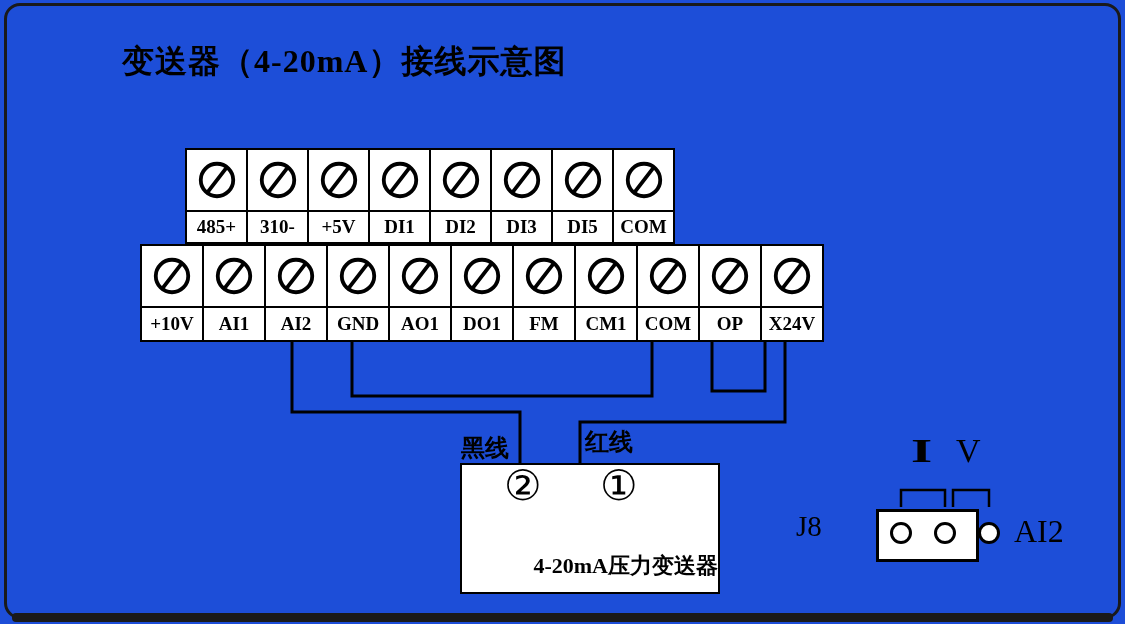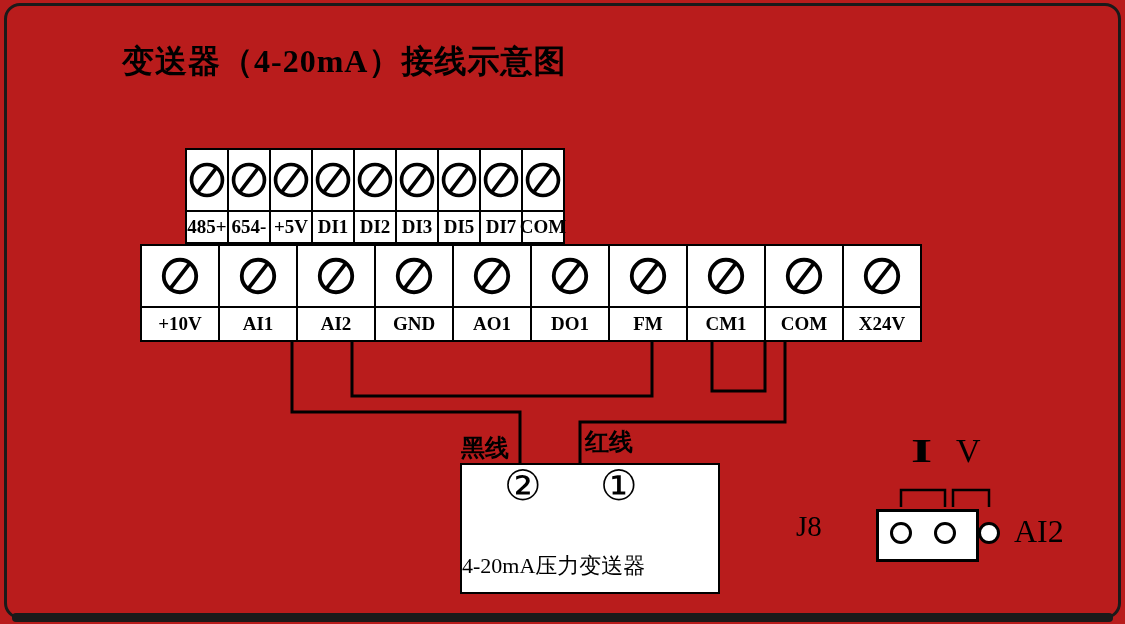--- a/index.html
+++ b/index.html
@@ -1,36 +1,36 @@
 <!DOCTYPE html>
 <html><head>
 <meta charset="utf-8">
 <style>
   html,body { margin:0; padding:0; background:#fff; }
   .stage {
-    position:relative; width:1125px; height:624px; background:#b91c1c;
+    position:relative; width:1125px; height:624px; background:#1d4ed8;
     font-family:"Liberation Serif","DejaVu Serif",serif; color:#000; overflow:hidden;
   }
   .frame {
     position:absolute; left:4px; top:3px; right:4px; bottom:5px;
     border:3px solid #1a1a1a; border-radius:16px; pointer-events:none;
   }
   .bottom-edge {
     position:absolute; left:12px; right:12px; bottom:2px; height:9px;
     background:#1a1a1a; border-radius:4px;
   }
   .title { position:absolute; left:122px; top:40px; font-size:32px; font-weight:bold; letter-spacing:1px; }
 
   .tblock { position:absolute; display:flex; border:2px solid #000; background:#fff; }
   .tblock.toprow    { left:185px; top:148px; z-index:1; }
   .tblock.bottomrow { left:140px; top:244px; z-index:2; background:#fff; }
   .tcell { display:flex; flex-direction:column; }
   .tcell + .tcell { border-left:2px solid #000; }
-  .toprow .tcell    { width:40px; }
-  .bottomrow .tcell { width:76px; }
+  .toprow .tcell    { width:59px; }
+  .bottomrow .tcell { width:60px; }
   .screw { height:60px; display:flex; align-items:center; justify-content:center; }
   .screw svg { width:42px; height:42px; }
   .screw circle { fill:none; stroke:#000; stroke-width:4; }
   .screw line   { stroke:#000; stroke-width:4; stroke-linecap:round; }
   .tlabel {
     border-top:2px solid #000; height:30px; display:flex; align-items:center; justify-content:center;
     font-weight:bold; font-size:19px; white-space:nowrap;
   }
   .bottomrow .tlabel { height:32px; }
 
@@ -39,21 +39,21 @@
   .wires path.bracket { stroke-width:2.5; }
 
   .wire-label { position:absolute; font-size:24px; font-weight:bold; z-index:4; }
   .wire-label.black { left:461px; top:432px; }
   .wire-label.red   { left:585px; top:426px;text-align:right; }
 
   .tx-box { position:absolute; left:460px; top:463px; width:256px; height:127px; border:2px solid #000; z-index:2; background:#fff; }
   .tx-pin { position:absolute; top:0px; font-size:42px; line-height:1; }
   .tx-pin.two { left:42px; }
   .tx-pin.one { left:138px; }
-  .tx-label { position:absolute; left:0; right:0; top:86px; text-align:left; font-size:22px; font-weight:normal; }
+  .tx-label { position:absolute; left:0; right:0; top:86px; text-align:right; font-size:22px; font-weight:bold; }
 
   .jname    { position:absolute; left:796px; top:510px; font-size:29px; }
   .jbox     { position:absolute; left:876px; top:509px; width:97px; height:47px; border:3px solid #000; background:#fff; }
   .pin      { position:absolute; width:22px; height:22px; border:3px solid #000; border-radius:50%; box-sizing:border-box; background:#fff; }
   .pin.p1   { left:890px; top:522px; }
   .pin.p2   { left:934px; top:522px; }
   .pin.p3   { left:978px; top:522px; }
   .jchannel { position:absolute; left:1014px; top:513px; font-size:32px; }
   .imark    { position:absolute; left:915px; top:432px; font-size:34px; font-weight:bold; transform:scaleX(1.6); }
   .vmark    { position:absolute; left:956px; top:432px; font-size:34px; }
@@ -77,21 +77,21 @@
         </div>
       <div class="tlabel">485+</div>
     </div>
     <div class="tcell">
       <div class="screw">
           <svg viewBox="0 0 44 44">
             <circle cx="22" cy="22" r="17"></circle>
             <line x1="32" y1="9" x2="12" y2="35"></line>
           </svg>
         </div>
-      <div class="tlabel">654-</div>
+      <div class="tlabel">310-</div>
     </div>
     <div class="tcell">
       <div class="screw">
           <svg viewBox="0 0 44 44">
             <circle cx="22" cy="22" r="17"></circle>
             <line x1="32" y1="9" x2="12" y2="35"></line>
           </svg>
         </div>
       <div class="tlabel">+5V</div>
     </div>
@@ -131,29 +131,20 @@
         </div>
       <div class="tlabel">DI5</div>
     </div>
     <div class="tcell">
       <div class="screw">
           <svg viewBox="0 0 44 44">
             <circle cx="22" cy="22" r="17"></circle>
             <line x1="32" y1="9" x2="12" y2="35"></line>
           </svg>
         </div>
-      <div class="tlabel">DI7</div>
-    </div>
-    <div class="tcell">
-      <div class="screw">
-          <svg viewBox="0 0 44 44">
-            <circle cx="22" cy="22" r="17"></circle>
-            <line x1="32" y1="9" x2="12" y2="35"></line>
-          </svg>
-        </div>
       <div class="tlabel">COM</div>
     </div>
   </div>
 
   <div class="tblock bottomrow">
     <div class="tcell">
       <div class="screw">
           <svg viewBox="0 0 44 44">
             <circle cx="22" cy="22" r="17"></circle>
             <line x1="32" y1="9" x2="12" y2="35"></line>
@@ -225,20 +216,29 @@
       <div class="tlabel">CM1</div>
     </div>
     <div class="tcell">
       <div class="screw">
           <svg viewBox="0 0 44 44">
             <circle cx="22" cy="22" r="17"></circle>
             <line x1="32" y1="9" x2="12" y2="35"></line>
           </svg>
         </div>
       <div class="tlabel">COM</div>
+    </div>
+    <div class="tcell">
+      <div class="screw">
+          <svg viewBox="0 0 44 44">
+            <circle cx="22" cy="22" r="17"></circle>
+            <line x1="32" y1="9" x2="12" y2="35"></line>
+          </svg>
+        </div>
+      <div class="tlabel">OP</div>
     </div>
     <div class="tcell">
       <div class="screw">
           <svg viewBox="0 0 44 44">
             <circle cx="22" cy="22" r="17"></circle>
             <line x1="32" y1="9" x2="12" y2="35"></line>
           </svg>
         </div>
       <div class="tlabel">X24V</div>
     </div>

